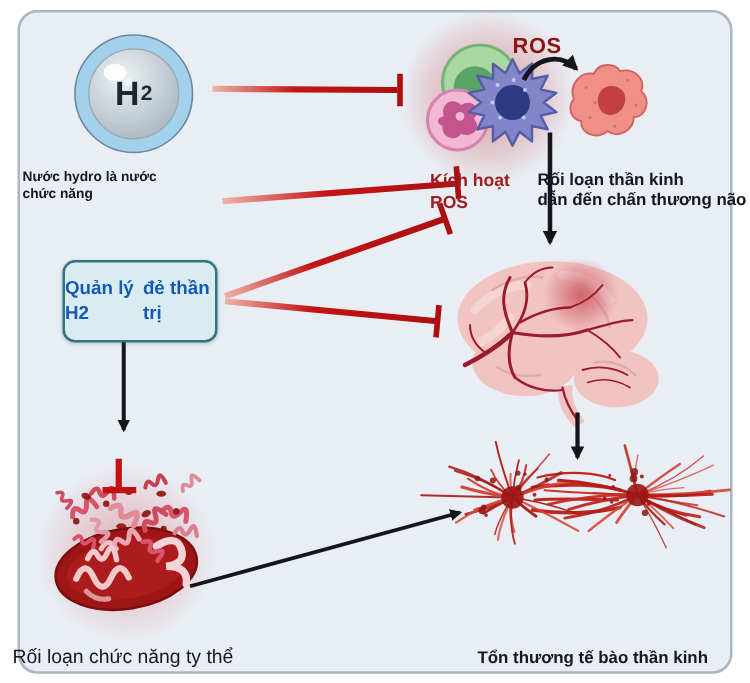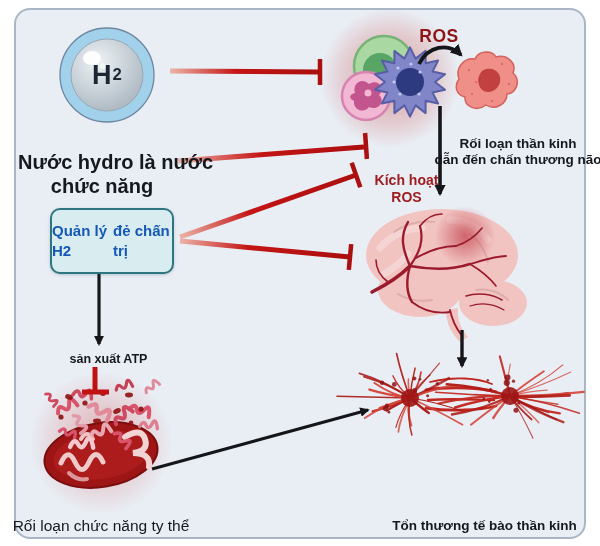--- a/index.html
+++ b/index.html
@@ -6,27 +6,27 @@
     --panel-bg:#e9eef5; --panel-border:#a9b6c6; --inhibit-red:#bf1212;
     --arrow-black:#15161a; --ros-text-red:#8d1314; --activation-text-red:#9e1d20;
     --box-bg:#d9edf0; --box-border:#2f7680; --box-text-blue:#1658b5; --label-text:#15181d;
   }
   html,body{margin:0;padding:0;background:#ffffff;}
   .stage{position:relative;width:600px;height:546px;background:#ffffff;overflow:hidden;
          font-family:"Liberation Sans", sans-serif;}
   .panel{position:absolute;left:14px;top:8px;width:568px;height:527px;background:var(--panel-bg);
          border:2px solid var(--panel-border);border-radius:16px;}
   svg{display:block;overflow:visible;}
-  .lbl{position:absolute;text-align:center;line-height:1.22;color:var(--label-text);
+  .lbl{position:absolute;text-align:left;line-height:1.22;color:var(--label-text);
        font-weight:700;z-index:6;white-space:nowrap;}
   .lbl div{white-space:nowrap;}
-  #hydro-label{left:18px;top:150px;width:168px;font-size:20px;}
+  #hydro-label{left:18px;top:136px;width:168px;font-size:11px;}
   #atp-label{left:36px;top:352px;width:145px;font-size:12.5px;}
   #mito-label{left:10px;top:517px;width:182px;font-size:15.5px;font-weight:400;}
-  #ros-activation-label{left:344px;top:136px;width:125px;font-size:14px;color:var(--activation-text-red);margin-top:36px;}
+  #ros-activation-label{left:344px;top:136px;width:125px;font-size:14px;color:var(--activation-text-red);}
   #neuro-injury-label{left:430px;top:136px;width:176px;font-size:13.5px;}
   #ros-top-label{left:410px;top:26px;width:58px;font-size:17.5px;font-weight:800;color:var(--ros-text-red);letter-spacing:.5px;}
   #nerve-label{left:382px;top:474px;width:205px;font-size:13.5px;margin-top:44px;}
   #h2-label{left:57px;top:25px;width:100px;height:100px;display:flex;align-items:center;justify-content:center;
             font-size:27px;font-weight:700;color:#1d2633;z-index:6;position:absolute;}
   #h2-label sub{font-size:.62em;margin-left:1px;}
   #therapy-box{left:50px;top:208px;width:120px;height:62px;background:var(--box-bg);
                border:2.5px solid var(--box-border);border-radius:10px;display:flex;
                align-items:center;justify-content:center;font-size:15px;font-weight:700;
                color:var(--box-text-blue);z-index:6;position:absolute;line-height:1.35;
@@ -330,23 +330,22 @@
     <path d="M 152,469 L 368,410" stroke="#15161a" stroke-width="3" fill="none" marker-end="url(#ah)"></path>
     <path d="M 419,64 C 428,46 448,42 461,55" stroke="#15161a" stroke-width="3.8" fill="none" marker-end="url(#ah)"></path>
   </svg>
 
   <div class="lbl" id="hydro-label">
     <div>Nước hydro là nước</div>
     <div>chức năng</div>
   </div>
   <div id="therapy-box">
     <div>Quản lý H2</div>
-    <div>đẻ chấn trị</div>
-  </div>
-  <div class="lbl" id="atp-label">sản xuất ATP</div>
+    <div>đẻ thần trị</div>
+  </div>
   <div class="lbl" id="mito-label">Rối loạn chức năng ty thể</div>
   <div class="lbl" id="ros-activation-label">
     <div>Kích hoạt</div>
     <div>ROS</div>
   </div>
   <div class="lbl" id="neuro-injury-label">
     <div>Rối loạn thần kinh</div>
     <div>dẫn đến chấn thương não</div>
   </div>
   <div class="lbl" id="ros-top-label">ROS</div>

